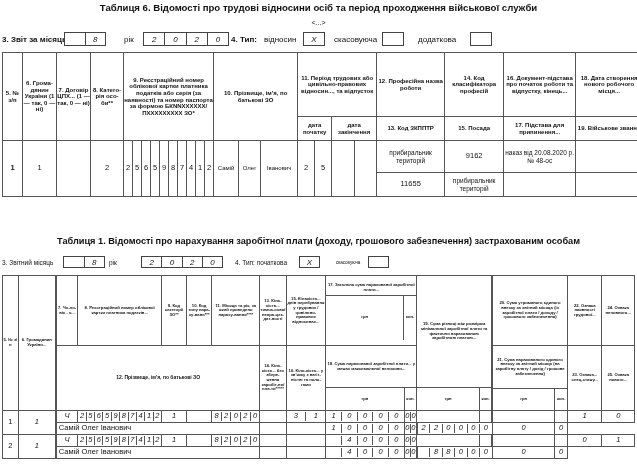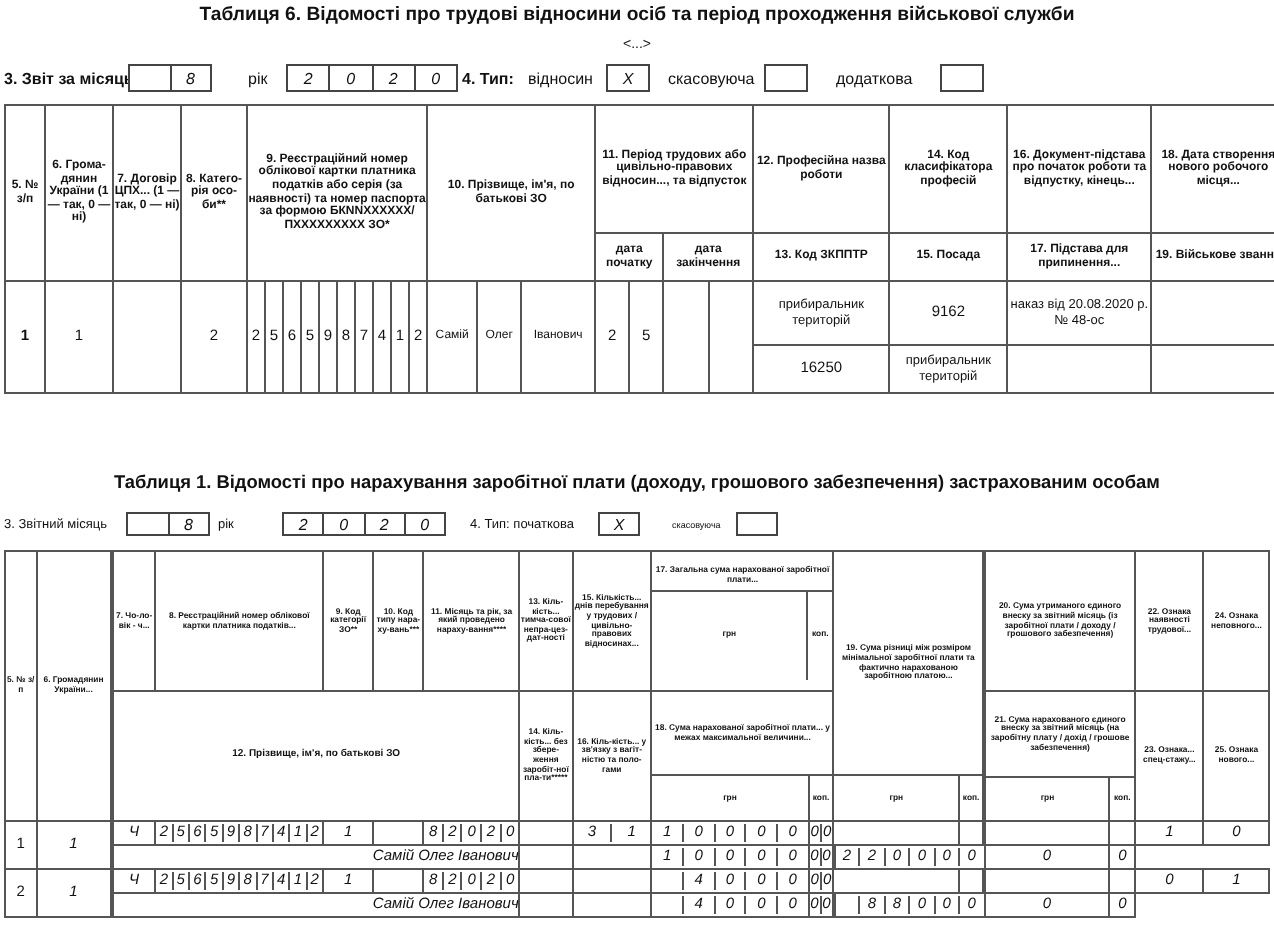--- a/index.html
+++ b/index.html
@@ -20,21 +20,21 @@
   .t5 td.h { font-size: 6px; font-weight: bold; }
   .t5 td.v { font-size: 7.5px; }
   .t5 td.vb { font-size: 7.5px; font-weight: bold; }
   .t6 td.h { font-size: 4.2px; font-weight: bold; }
   .t6 td.c { font-size: 7.5px; font-style: italic; }
   .thick-l { border-left: 2px solid #555 !important; }
   .digits { display: flex; height: 100%; }
   .digits span { flex: 1; border-left: 1px solid #555; font-style: italic; font-size: 7.5px;
                  display: flex; align-items: center; justify-content: center; }
   .digits span:first-child { border-left: none; }
-  .name-cell { text-align: right; padding-left: 2px !important; font-style: italic; font-size: 7.5px; }
+  .name-cell { text-align: left; padding-left: 2px !important; font-size: 7.5px; }
 </style>
 </head>
 <body>
 
 <div class="abs title" style="top:2px;">Таблиця 6. Відомості про трудові відносини осіб та період проходження військової служби</div>
 <div class="abs ellipsis" style="top:19px;">&lt;...&gt;</div>
 
 <div class="abs lbl lbl-b" style="left:2px;top:35px;">3. Звіт за місяць</div>
 <div class="abs box" style="left:64px;top:32px;width:42px;height:14px;">
   <span></span>
@@ -132,21 +132,21 @@
     <td class="v" rowspan="2">2</td>
     <td class="v" rowspan="2">5</td>
     <td class="v" rowspan="2"></td>
     <td class="v" rowspan="2"></td>
     <td class="v" style="font-size:6.5px">прибиральник територій</td>
     <td class="v">9162</td>
     <td class="v" style="font-size:6.5px">наказ від 20.08.2020 р. № 48-ос</td>
     <td class="v"></td>
   </tr>
   <tr style="height:24px;">
-    <td class="v">16250</td>
+    <td class="v">11655</td>
     <td class="v" style="font-size:6.5px">прибиральник територій</td>
     <td class="v"></td>
     <td class="v"></td>
   </tr>
 </tbody>
   </table>
 
 <div class="abs title" style="top:236px;font-size:9.2px;">Таблиця 1. Відомості про нарахування заробітної плати (доходу, грошового забезпечення) застрахованим особам</div>
 
 <div class="abs lbl" style="left:2px;top:259px;font-size:6.5px;">3. Звітний місяць</div>

